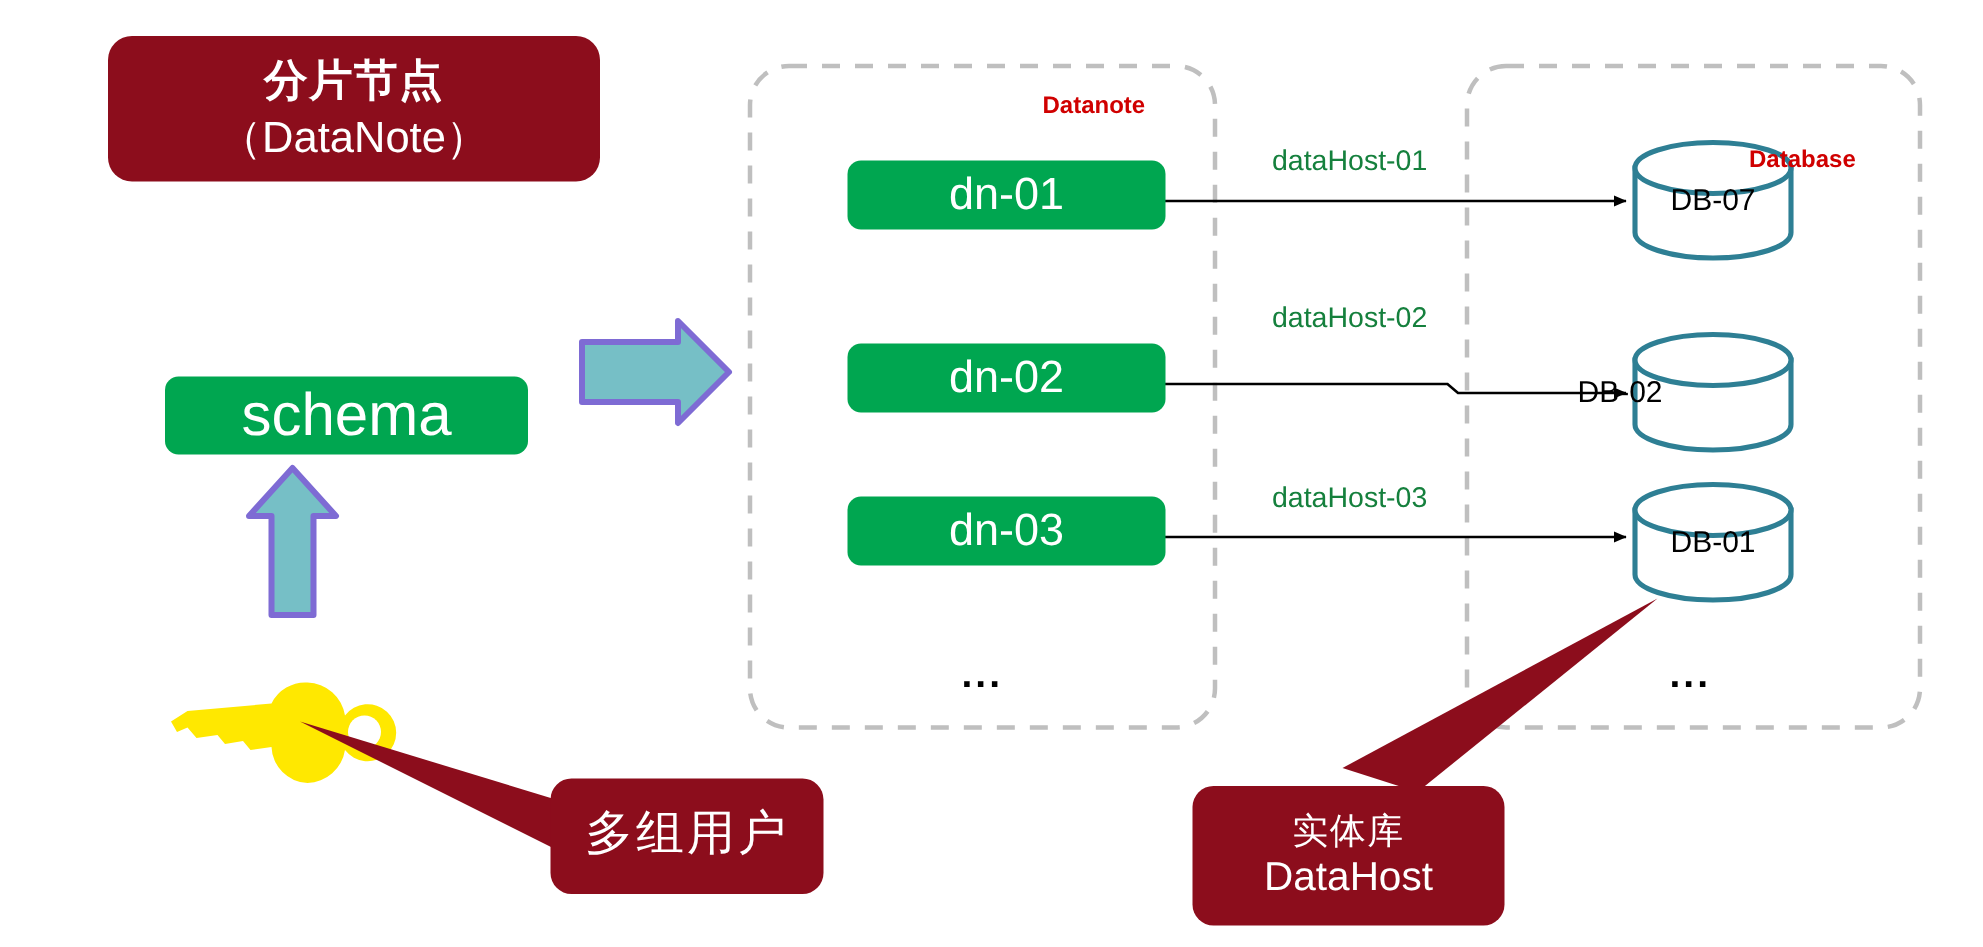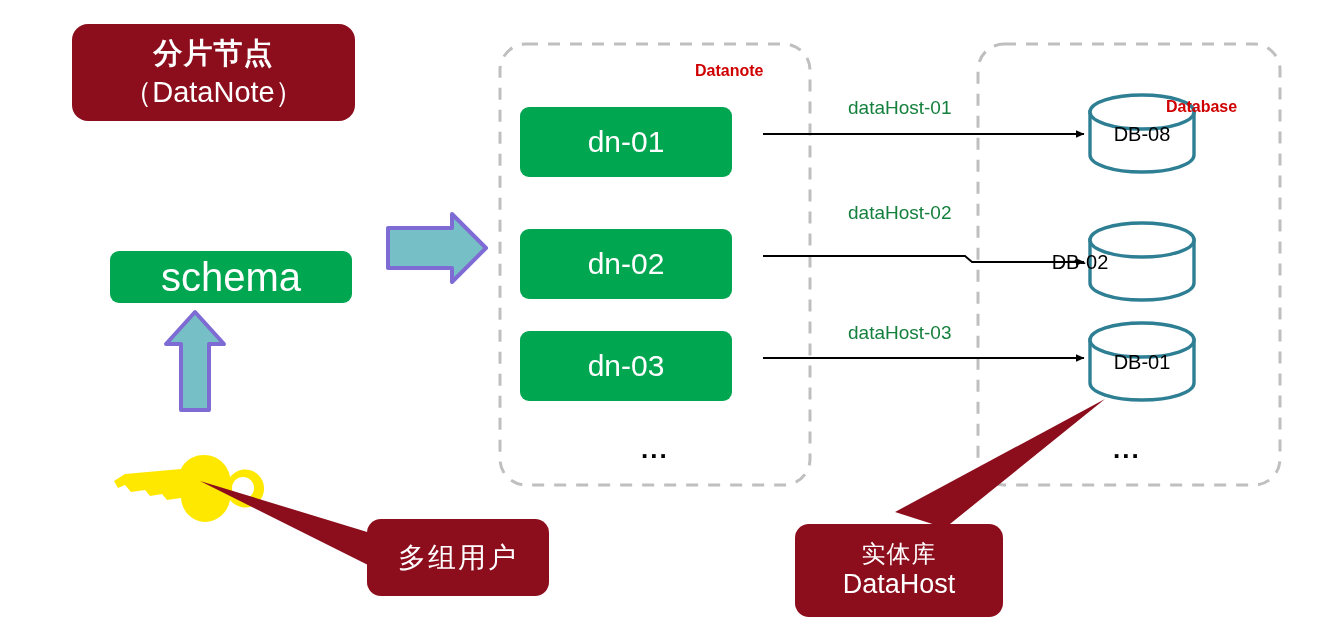--- a/index.html
+++ b/index.html
@@ -31,43 +31,43 @@
     display: flex;
     flex-direction: column;
     align-items: center;
     justify-content: center;
     text-align: center;
     line-height: 1.12;
     z-index: 5;
   }
   #title-callout {
     left: 72px; top: 24px;
-    width: 283px; height: 97px;
+    width: 328px; height: 97px;
     border-radius: 16px;
   }
   #title-callout .line-cn {
     font-family: "DejaVu Sans", "Liberation Sans", sans-serif;
     font-size: 29px;
     font-weight: 700;
     letter-spacing: 1px;
   }
   #title-callout .line-en {
     font-family: "Liberation Sans", sans-serif;
     font-size: 29px;
     font-weight: 400;
     margin-top: 6px;
   }
 
   #users-callout {
     left: 367px; top: 519px;
     width: 182px; height: 77px;
   }
   #users-callout .line-cn {
-    font-family: Liberation Sans, sans-serif;
-    font-size: 28px;
+    font-family: Liberation Mono, monospace;
+    font-size: 32px;
     font-weight: 400;
     letter-spacing: 2px;
   }
 
   #datahost-callout {
     left: 795px; top: 524px;
     width: 208px; height: 93px;
   }
   #datahost-callout .line-cn {
     font-family: "DejaVu Sans", "Liberation Sans", sans-serif;
@@ -94,22 +94,22 @@
     font-family: "Liberation Sans", sans-serif;
     z-index: 4;
   }
   #schema-node {
     left: 110px; top: 222px;
     width: 242px; height: 52px;
     font-size: 40px;
     margin-top: 29px;
   }
   .dn-node {
-    left: 520px;
-    width: 212px; height: 70px;
+    left: 565px;
+    width: 212px; height: 46px;
     font-size: 30px;
   }
   #dn-node-0 { top: 107px; }
   #dn-node-1 { top: 229px; }
   #dn-node-2 { top: 331px; }
 
   
   .group-label {
     position: absolute;
     color: #D00000;
@@ -225,21 +225,21 @@
 
   <div id="schema-node" class="green-node">schema</div>
 
   <div id="group-label-0" class="group-label">Datanote</div>
   <div id="group-label-1" class="group-label">Database</div>
 
   <div id="dn-node-0" class="green-node dn-node">dn-01</div>
   <div id="dn-node-1" class="green-node dn-node">dn-02</div>
   <div id="dn-node-2" class="green-node dn-node">dn-03</div>
 
-  <div id="db-label-0" class="db-label">DB-08</div>
+  <div id="db-label-0" class="db-label">DB-07</div>
   <div id="db-label-1" class="db-label">DB-02</div>
   <div id="db-label-2" class="db-label">DB-01</div>
 
   <div id="edge-label-0" class="edge-label">dataHost-01</div>
   <div id="edge-label-1" class="edge-label">dataHost-02</div>
   <div id="edge-label-2" class="edge-label">dataHost-03</div>
 
   <div id="ellipsis-0" class="ellipsis">...</div>
   <div id="ellipsis-1" class="ellipsis">...</div>
 

